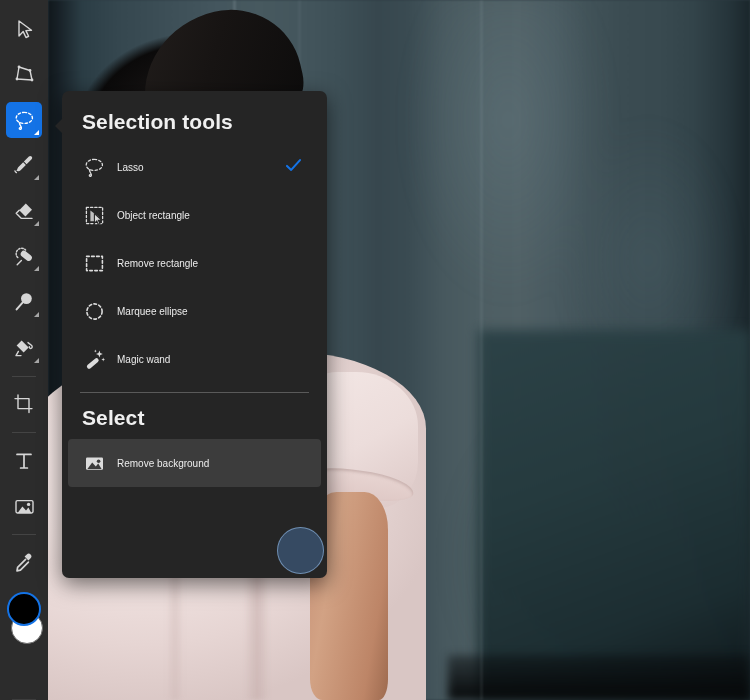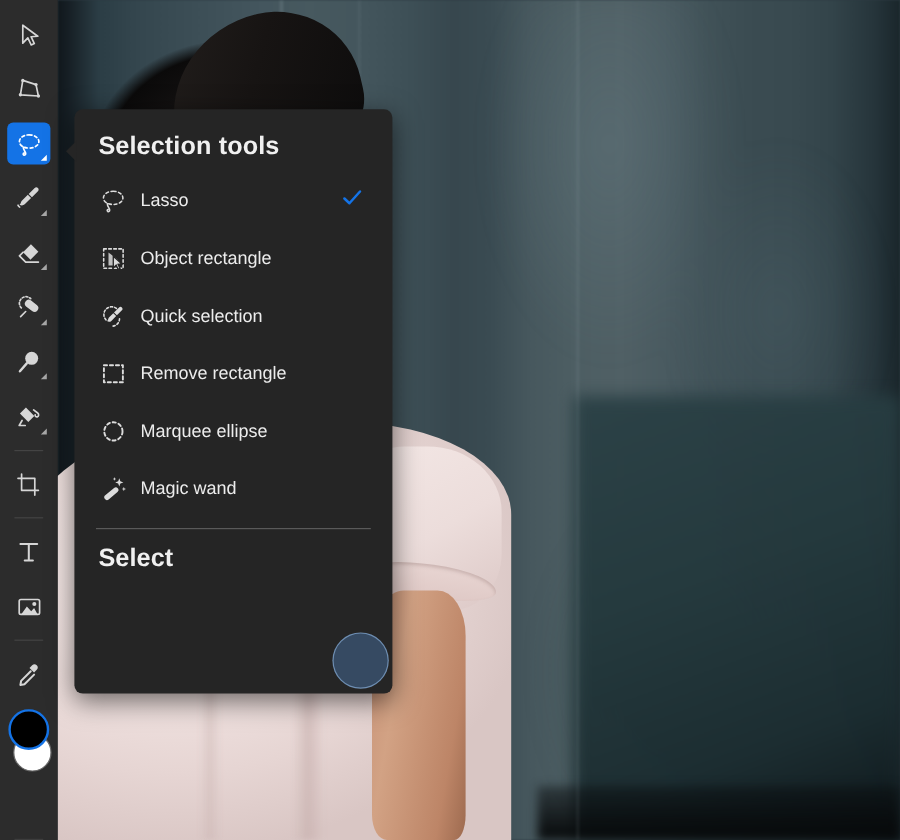--- a/index.html
+++ b/index.html
@@ -241,21 +241,21 @@
     position:relative;
   }
   .m-row.hover { background:#3c3c3c; }
   .m-ico {
     width:26px; height:26px; margin-left:13px; margin-right:10px;
     flex:0 0 26px;
     display:flex; align-items:center; justify-content:center;
   }
   .m-ico .st { stroke:#dcdcdc; fill:none; stroke-width:1.3; stroke-linecap:round; stroke-linejoin:round; }
   .m-ico .sf { fill:#dcdcdc; }
-  .m-lbl { font-size:15px; color:#ececec; white-space:nowrap; }
+  .m-lbl { font-size:10px; color:#ececec; white-space:nowrap; }
   .m-check {
     position:absolute; right:18px; top:50%; transform:translateY(-50%);
   }
   .m-div { height:1px; background:#5a5a5a; margin:9px 18px 0 18px; }
 
   
   #click {
     position:absolute; left:277px; top:527px; width:47px; height:47px;
     border-radius:50%;
     background:rgba(70,105,150,0.55);
@@ -446,31 +446,20 @@
     <span class="m-ico">
       <svg width="23" height="23" viewBox="0 0 23 23">
         <rect class="st" style="stroke-dasharray:2.2 2" x="3.4" y="3.4" width="16.2" height="16.2"></rect>
         <path class="sf" d="M7.4 6.4 L7.4 17.2 L15.4 17.2 L15.4 12.4 Z" opacity=".85"></path>
         <path class="sf" d="M11.4 9.6 L11.4 19.4 L13.8 16.9 L15.4 20.4 L17 19.7 L15.4 16.3 L18.6 16 Z" stroke="#252525" stroke-width="1.1"></path>
       </svg>
     </span>
     <span class="m-lbl">Object rectangle</span>
   </div>
 
-  <div class="m-row">
-    <span class="m-ico">
-      <svg width="23" height="23" viewBox="0 0 23 23">
-        <path class="st" style="stroke-dasharray:1.8 1.7" d="M5.4 14.6 C2.9 12 3 7.9 5.6 5.4 C8.2 3 12.2 3.1 14.6 5.6"></path>
-        <path class="st" style="stroke-dasharray:1.8 1.7" d="M16.6 13.6 C16.6 17.2 13.4 20 9.8 19.9"></path>
-        <path class="sf" d="M18.6 4.2 C19.3 4.9 19.3 5.9 18.6 6.6 L14.4 10.8 L12 8.4 L16.2 4.2 C16.9 3.5 17.9 3.5 18.6 4.2 Z"></path>
-        <path class="sf" d="M11.4 9 L13.8 11.4 L9.8 15.4 C8.8 16.4 7 16.4 6.2 15.5 C7.3 14.8 7.1 13.4 7.8 12.6 Z"></path>
-      </svg>
-    </span>
-    <span class="m-lbl">Quick selection</span>
-  </div>
 
   <div class="m-row">
     <span class="m-ico">
       <svg width="23" height="23" viewBox="0 0 23 23">
         <rect class="st" style="stroke-dasharray:2.6 2.4; stroke-width:1.6" x="3.6" y="4.4" width="15.8" height="14.2"></rect>
       </svg>
     </span>
     <span class="m-lbl">Remove rectangle</span>
   </div>
 
@@ -493,15 +482,25 @@
       </svg>
     </span>
     <span class="m-lbl">Magic wand</span>
   </div>
 
   <div class="m-div"></div>
 
   <div class="m-head actions">Select</div>
 
 
+  <div class="m-row hover">
+    <span class="m-ico">
+      <svg width="23" height="23" viewBox="0 0 23 23">
+        <rect class="sf" x="3" y="5.4" width="17" height="12.4" rx="1.2"></rect>
+        <path d="M4.4 17 L9.2 10.4 L12.8 14.6 L15.2 11.6 L18.6 17 Z" fill="#3c3c3c"></path>
+        <circle cx="15.6" cy="9.2" r="1.8" fill="#3c3c3c"></circle>
+      </svg>
+    </span>
+    <span class="m-lbl">Remove background</span>
+  </div>
 </div>
 
 <div id="click"></div>
 
 </body></html>

